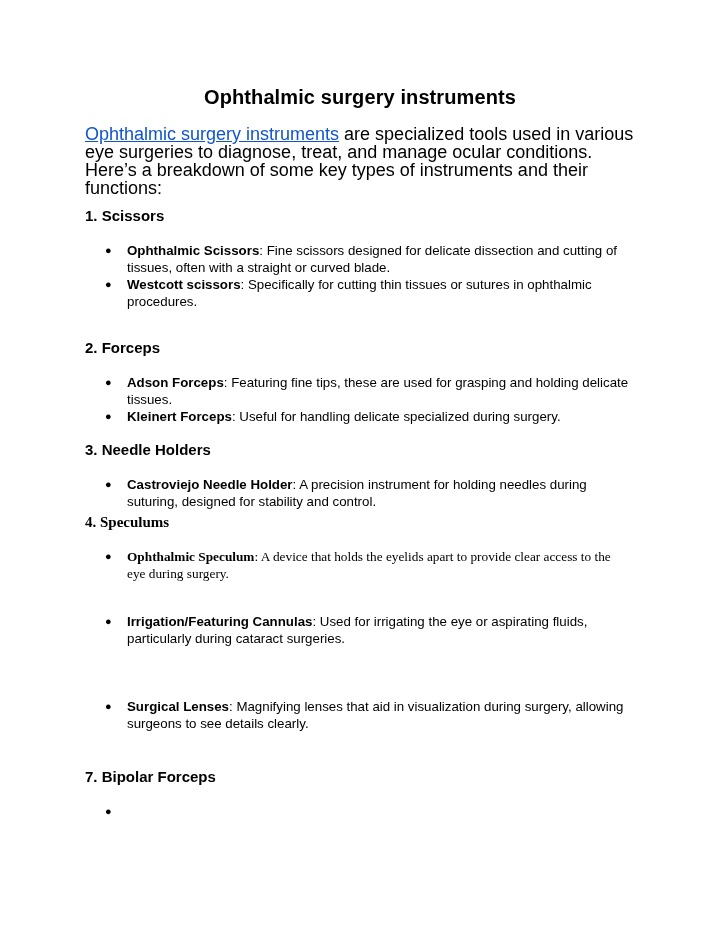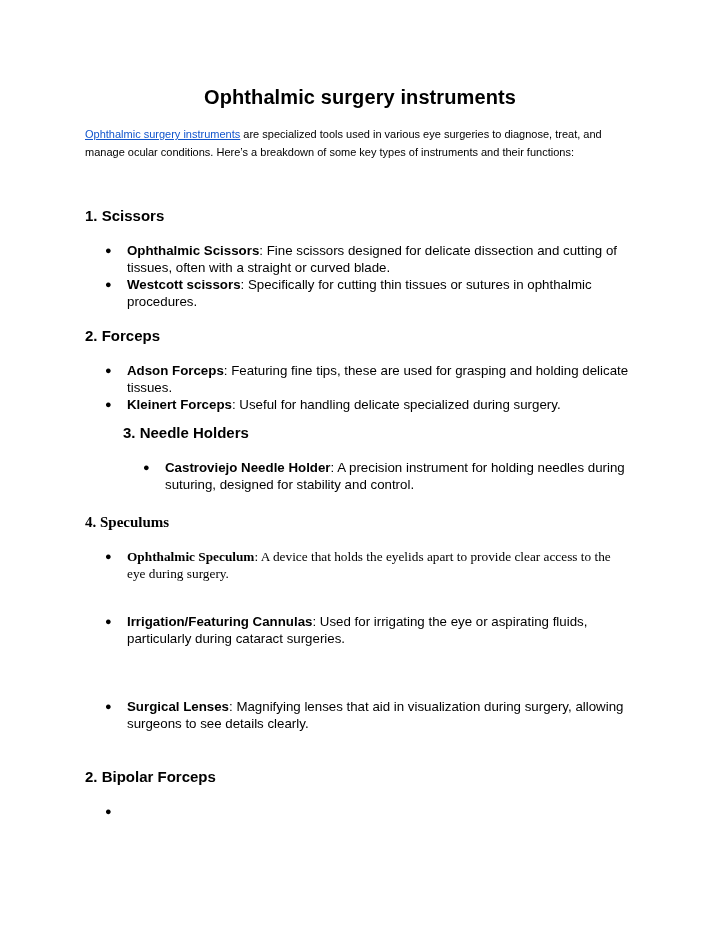--- a/index.html
+++ b/index.html
@@ -6,21 +6,21 @@
     body {
       width: 720px; height: 931px; position: relative; overflow: hidden;
       font-family: "Liberation Sans", sans-serif; color: #000000;
     }
     .page { position: absolute; left: 85px; top: 84px; width: 555px; }
     h1.title {
       margin: 0; font-size: 20px; font-weight: bold; text-align: center;
       line-height: 26px; letter-spacing: 0.1px; width: 550px;
     }
     p.intro {
-      margin: 15px 0 0 0; font-size: 11px; line-height: 18px; width: 555px;
+      margin: 15px 0 0 0; font-size: 18px; line-height: 18px; width: 555px;
     }
     a.link { color: #1155cc; text-decoration: underline; }
     h2.section {
       margin: 0; font-size: 15px; font-weight: bold; line-height: 20px;
     }
     ul.items { list-style: none; margin: 0; padding: 0; }
     ul.items li {
       position: relative; padding-left: 42px; font-size: 13.3px; line-height: 17px;
       width: 505px;
     }
@@ -37,29 +37,29 @@
 </div>
 
 <div class="sec" style="top:206px;">
   <h2 class="section">1. Scissors</h2>
   <ul class="items">
     <li><span class="bullet">●</span><b>Ophthalmic Scissors</b><span>: Fine scissors designed for delicate dissection and cutting of tissues, often with a straight or curved blade.</span></li>
     <li><span class="bullet">●</span><b>Westcott scissors</b><span>: Specifically for cutting thin tissues or sutures in ophthalmic procedures.</span></li>
   </ul>
 </div>
 
-<div class="sec" style="top:326px;">
+<div class="sec" style="top:338px;">
   <h2 class="section">2. Forceps</h2>
   <ul class="items">
     <li><span class="bullet">●</span><b>Adson Forceps</b><span>: Featuring fine tips, these are used for grasping and holding delicate tissues.</span></li>
     <li><span class="bullet">●</span><b>Kleinert Forceps</b><span>: Useful for handling delicate specialized during surgery.</span></li>
   </ul>
 </div>
 
-<div class="sec" style="top:423px;margin-left:38px;">
+<div class="sec" style="top:440px;">
   <h2 class="section">3. Needle Holders</h2>
   <ul class="items">
     <li><span class="bullet">●</span><b>Castroviejo Needle Holder</b><span>: A precision instrument for holding needles during suturing, designed for stability and control.</span></li>
   </ul>
 </div>
 
 <div class="sec" style="top:512px;font-family:Liberation Serif, serif;">
   <h2 class="section">4. Speculums</h2>
   <ul class="items">
     <li><span class="bullet">●</span><b>Ophthalmic Speculum</b><span>: A device that holds the eyelids apart to provide clear access to the eye during surgery.</span></li>
@@ -72,17 +72,17 @@
   </ul>
 </div>
 
 <div class="sec" style="top:682px;">
   <ul class="items">
     <li><span class="bullet">●</span><b>Surgical Lenses</b><span>: Magnifying lenses that aid in visualization during surgery, allowing surgeons to see details clearly.</span></li>
   </ul>
 </div>
 
 <div class="sec" style="top:767px;">
-  <h2 class="section">2. Bipolar Forceps</h2>
+  <h2 class="section">7. Bipolar Forceps</h2>
   <ul class="items">
     <li><span class="bullet">●</span></li>
   </ul>
 </div>
 
 </body></html>

